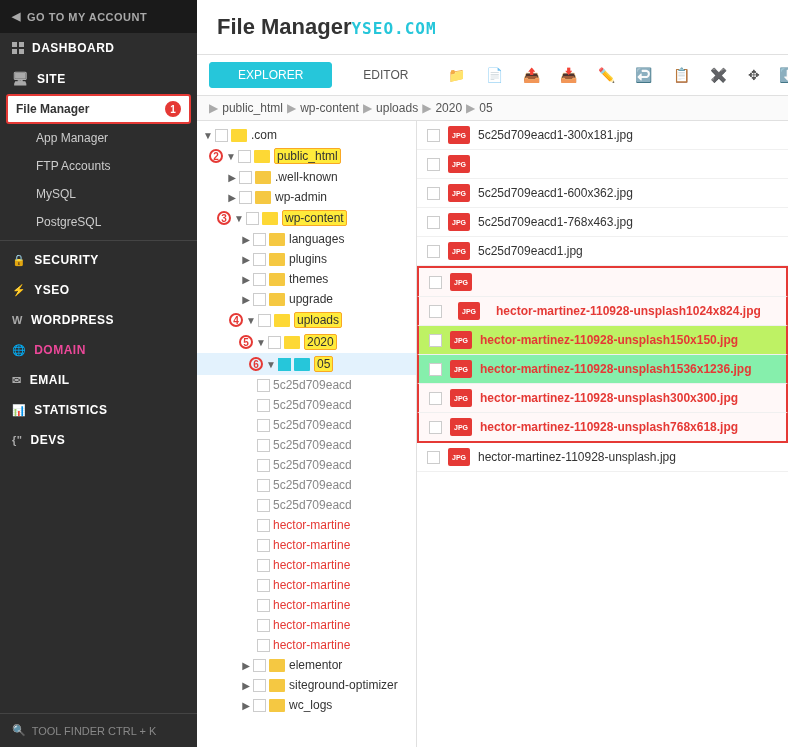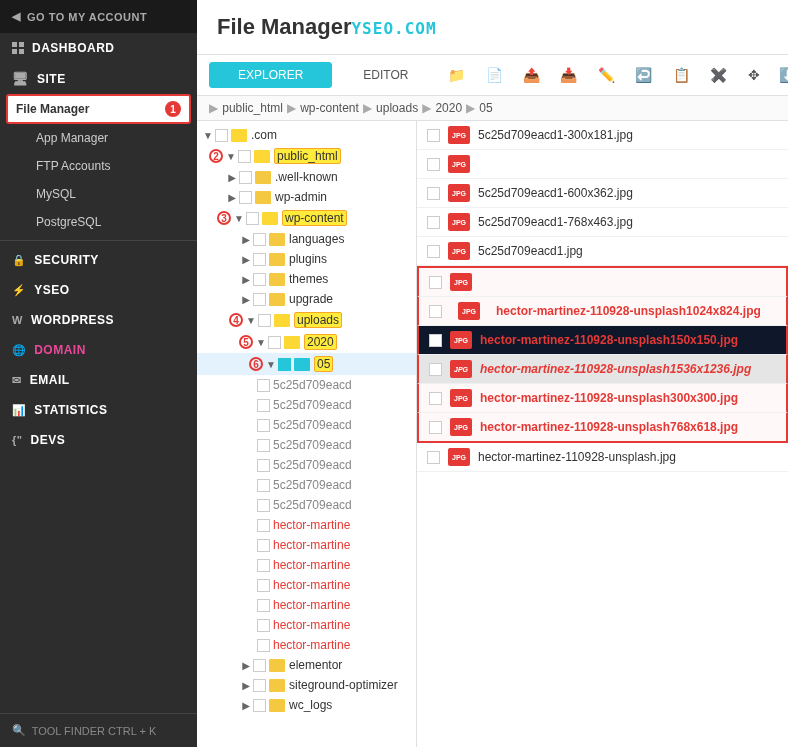--- a/index.html
+++ b/index.html
@@ -588,26 +588,26 @@
           </div>
           <div class="file-row" style="border-top: 2px solid rgb(229, 57, 53); border-left: 2px solid rgb(229, 57, 53); border-right: 2px solid rgb(229, 57, 53); background: rgb(255, 248, 248);">
             <span class="file-checkbox"></span>
             <span class="file-icon">JPG</span>
           </div>
           <div class="file-row" style="border-left: 2px solid rgb(229, 57, 53); border-right: 2px solid rgb(229, 57, 53); background: rgb(255, 248, 248); gap: 16px;">
             <span class="file-checkbox"></span>
             <span class="file-icon">JPG</span>
             <span class="file-name red-highlight">hector-martinez-110928-unsplash1024x824.jpg</span>
           </div>
-          <div class="file-row" style="border-left: 2px solid rgb(229, 57, 53); border-right: 2px solid rgb(229, 57, 53); background: #0f172a;">
+          <div class="file-row" style="border-left: 2px solid rgb(229, 57, 53); border-right: 2px solid rgb(229, 57, 53); background: #bef264;">
             <span class="file-checkbox"></span>
             <span class="file-icon">JPG</span>
             <span class="file-name red-highlight">hector-martinez-110928-unsplash150x150.jpg</span>
           </div>
-          <div class="file-row" style="border-left: 2px solid rgb(229, 57, 53); border-right: 2px solid rgb(229, 57, 53); background: #e5e5e5; font-style: italic;">
+          <div class="file-row" style="border-left: 2px solid rgb(229, 57, 53); border-right: 2px solid rgb(229, 57, 53); background: #86efac;">
             <span class="file-checkbox"></span>
             <span class="file-icon">JPG</span>
             <span class="file-name red-highlight">hector-martinez-110928-unsplash1536x1236.jpg</span>
           </div>
           <div class="file-row" style="border-left: 2px solid rgb(229, 57, 53); border-right: 2px solid rgb(229, 57, 53); background: rgb(255, 248, 248);">
             <span class="file-checkbox"></span>
             <span class="file-icon">JPG</span>
             <span class="file-name red-highlight">hector-martinez-110928-unsplash300x300.jpg</span>
           </div>
           <div class="file-row" style="border-left: 2px solid rgb(229, 57, 53); border-right: 2px solid rgb(229, 57, 53); border-bottom: 2px solid rgb(229, 57, 53); background: rgb(255, 248, 248);">

